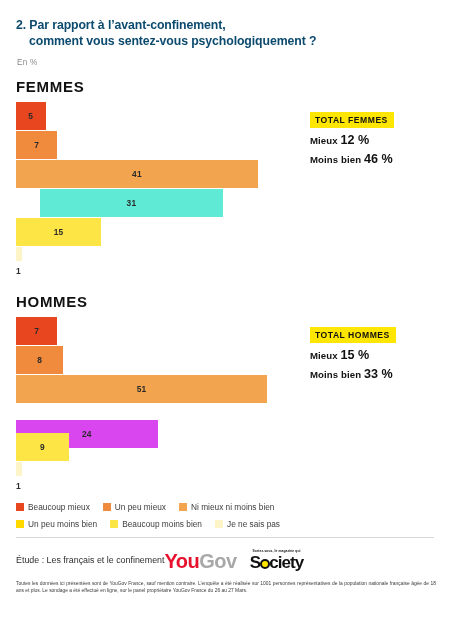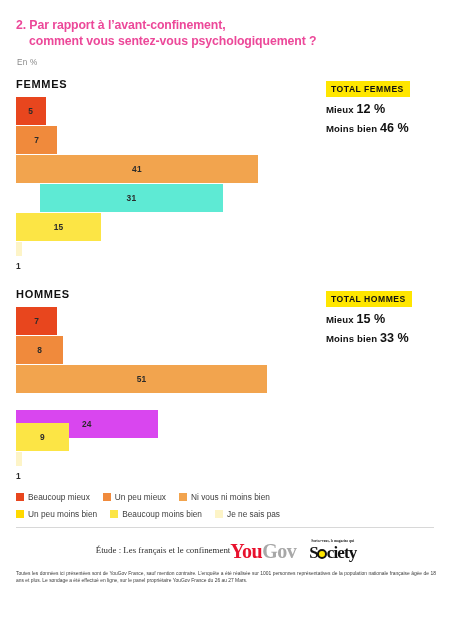--- a/index.html
+++ b/index.html
@@ -9,51 +9,51 @@
     font-family: "Liberation Sans", sans-serif;
     color: #1a1a1a;
     overflow: hidden;
   }
   .page { position: relative; width: 450px; height: 620px; padding: 0; }
 
   
   .title-wrap { padding: 18px 18px 0 16px; }
   .title {
     font-size: 12.3px; font-weight: bold; line-height: 15.5px;
-    letter-spacing: -0.1px; color: #ec4899;
+    letter-spacing: -0.1px; color: #0c4a6e;
   }
   .title-l2 { padding-left: 13px; }
   .en-pct {
     margin: 9px 0 0 1px; padding-left: 0;
     font-size: 8.2px; color: #8a8a8a; letter-spacing: 0.2px;
   }
 
   
   .group { position: relative; padding: 0 0 0 16px; }
   .group-title {
-    font-size: 11px; font-weight: bold; letter-spacing: 0.7px;
+    font-size: 15px; font-weight: bold; letter-spacing: 0.7px;
     color: #111; margin-bottom: 7px;
   }
   .bars { position: relative; }
   .bar-row { position: relative; height: 28px; margin-bottom: 1px; }
   .bar {
     position: absolute; left: 0; top: 0; height: 28px;
     display: flex; align-items: center; justify-content: center;
   }
   .bar-value {
     font-size: 8.4px; font-weight: bold; color: #2b2b2b;
     letter-spacing: 0.2px;
   }
   .bar-value.outside {
     position: absolute; left: 0px; top: 19px;
     color: #2b2b2b;
   }
 
   
-  .total-box { position: absolute; right: 12px; width: 112px; }
+  .total-box { position: absolute; right: 28px; width: 112px; margin-top: 31px; }
   .total-label {
     display: inline-block; background: #FFE600;
     font-size: 8.6px; font-weight: bold; letter-spacing: 0.5px;
     padding: 3px 6px 3px 5px; color: #111;
   }
   .total-line {
     font-size: 9.6px; font-weight: bold; color: #111;
     margin-top: 5px; letter-spacing: 0.1px; white-space: nowrap;
   }
   .total-line .big { font-size: 12.6px; letter-spacing: 0; }
@@ -68,23 +68,22 @@
   }
   .swatch { width: 8px; height: 8px; margin-right: 4px; flex: none; }
   .legend-text { font-size: 8.3px; color: #3d3d3d; white-space: nowrap; }
 
   
   .divider {
     height: 1px; background: #d8d8d8;
     margin: 8px 16px 0 16px;
   }
   .footer-main {
-    display: flex; align-items: center; justify-content: center;
+    display: flex; align-items: center; justify-content: flex-start;
     padding: 11px 14px 0 16px;
-    font-family: Liberation Serif, serif;
   }
   .study-text { font-size: 8.9px; color: #2e2e2e; }
   .logos { display: flex; align-items: flex-end; gap: 13px; }
   .yougov { font-size: 20px; font-weight: bold; letter-spacing: -0.5px; line-height: 1; }
   .yougov .you { color: #E8112D; }
   .yougov .gov { color: #a8a8a8; }
   .society-wrap { display: flex; flex-direction: column; align-items: center; }
   .society-kicker {
     font-size: 3.3px; font-weight: bold; color: #111;
     letter-spacing: 0.1px; margin-bottom: 1px; white-space: nowrap;
@@ -196,21 +195,21 @@
         <div class="legend-item">
           <span class="swatch" style="background: rgb(232, 70, 30);"></span>
           <span class="legend-text">Beaucoup mieux</span>
         </div>
         <div class="legend-item">
           <span class="swatch" style="background: rgb(240, 138, 60);"></span>
           <span class="legend-text">Un peu mieux</span>
         </div>
         <div class="legend-item">
           <span class="swatch" style="background: rgb(242, 164, 78);"></span>
-          <span class="legend-text">Ni vous ni moins bien</span>
+          <span class="legend-text">Ni mieux ni moins bien</span>
         </div>
       </div>
     <div class="legend-row" id="legend-row-2">
         <div class="legend-item">
           <span class="swatch" style="background: rgb(255, 217, 0);"></span>
           <span class="legend-text">Un peu moins bien</span>
         </div>
         <div class="legend-item">
           <span class="swatch" style="background: rgb(252, 229, 69);"></span>
           <span class="legend-text">Beaucoup moins bien</span>

